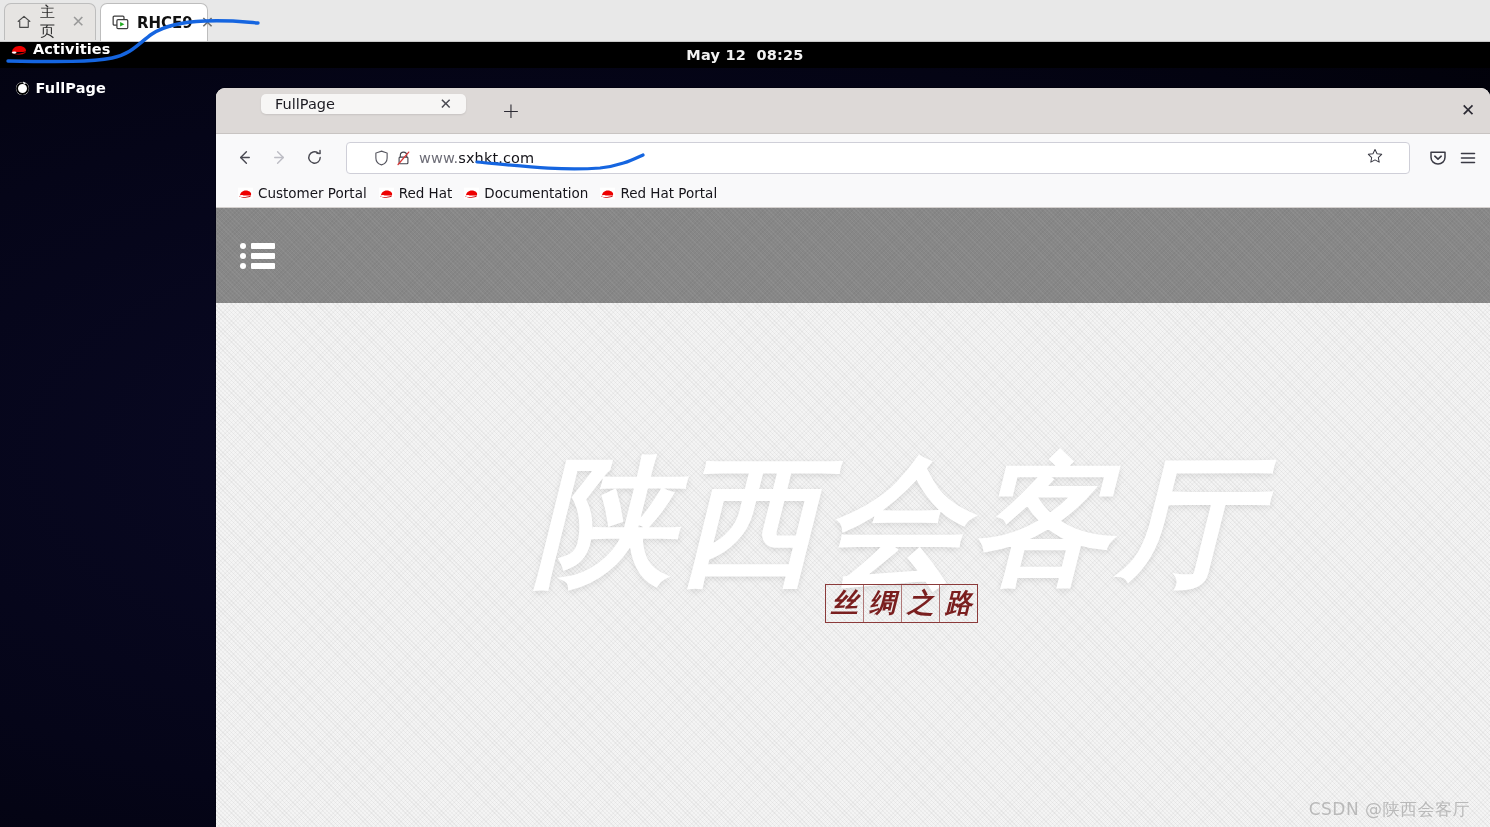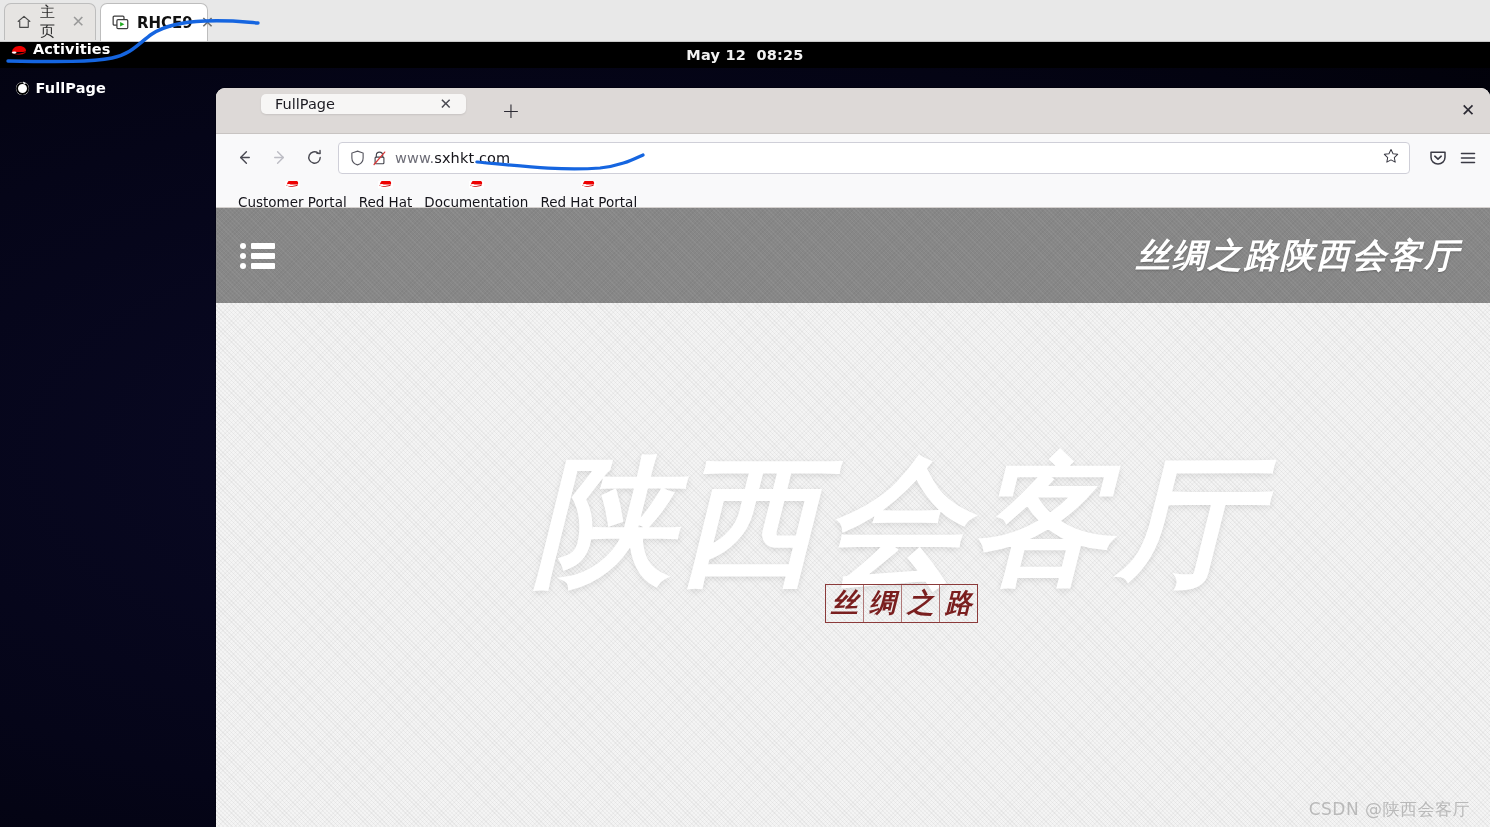--- a/index.html
+++ b/index.html
@@ -136,26 +136,26 @@
     box-sizing: border-box;
   }
   .navbtn {
     width: 32px; height: 32px;
     display: flex; align-items: center; justify-content: center;
     color: #5b5b66; font-size: 19px;
     margin-right: 3px;
   }
   .navbtn.disabled { color: #bdbdc4; }
   .urlbar {
-    flex: 1; height: 32px; margin: 0 8px 0 5px;
+    flex: 1; height: 32px; margin: 0 8px 0 13px;
     background: #ffffff;
     border: 1px solid #cfcfd8;
     border-radius: 4px;
     display: flex; align-items: center;
-    padding: 0 8px;
+    padding: 0 24px;
     box-sizing: border-box;
     position: relative;
   }
   .urlbar .shield { margin: 0 5px 0 3px; display:flex; }
   .urlbar .lock   { margin: 0 8px 0 2px; display:flex; position: relative;}
   .urltext {
     flex: 1; font-size: 14.5px; color: #15141a; letter-spacing: .1px;
   }
   .urltext .dim { color: #6e6e78; }
   .urlbar .star { color: #3a3a44; font-size: 15px; padding-right: 2px; }
@@ -168,21 +168,21 @@
     background: #f9f9fa;
     display: flex; align-items: center;
     padding: 0 8px 2px 16px;
     box-sizing: border-box;
     font-size: 13.5px;
     color: #15141a;
     border-bottom: 1px solid #d4d0ce;
   }
   .bm {
     display: flex; align-items: center; gap: 5px;
-    padding: 1px 6px; border-radius: 3px; white-space: nowrap; flex-direction: column;
+    padding: 1px 6px; border-radius: 3px; white-space: nowrap;
   }
 
   
   .page {
     position: relative;
     height: 620px;
     background-color: #f4f4f4;
     background-image:
       repeating-linear-gradient(45deg, rgba(0,0,0,.045) 0 1px, transparent 1px 3px),
       repeating-linear-gradient(-45deg, rgba(0,0,0,.028) 0 1px, transparent 1px 3px);
@@ -436,21 +436,20 @@
               <span class="li-dot"></span>
               <span class="li-bar"></span>
             </div>
           <div class="li-row">
               <span class="li-dot"></span>
               <span class="li-bar"></span>
             </div>
         </div>
 
 
-        <div class="sitelogo">丝绸之路陕西会客厅</div>
       </div>
 
       <div class="hero">
         <div class="hero-art">
           <div class="hero-big">陕西会客厅</div>
           <div class="hero-seal">
             <div class="cell">丝</div>
             <div class="cell">绸</div>
             <div class="cell">之</div>
             <div class="cell">路</div>

